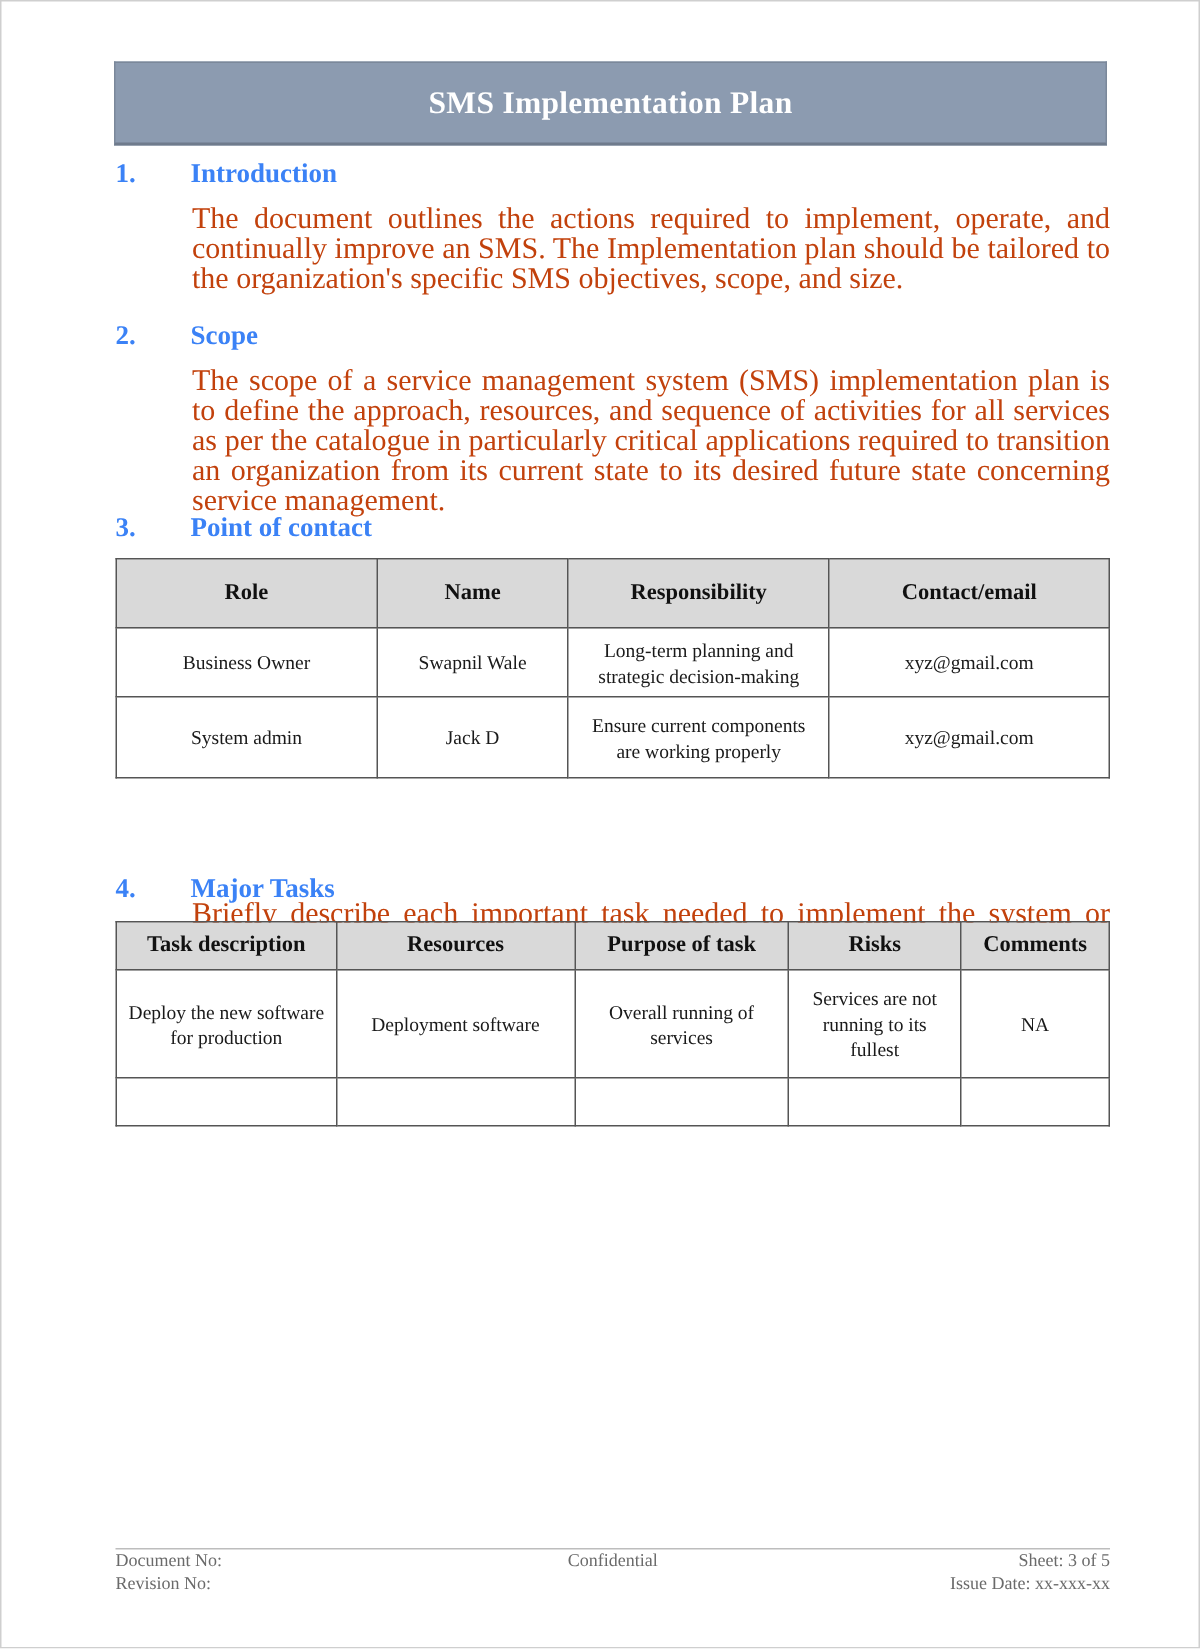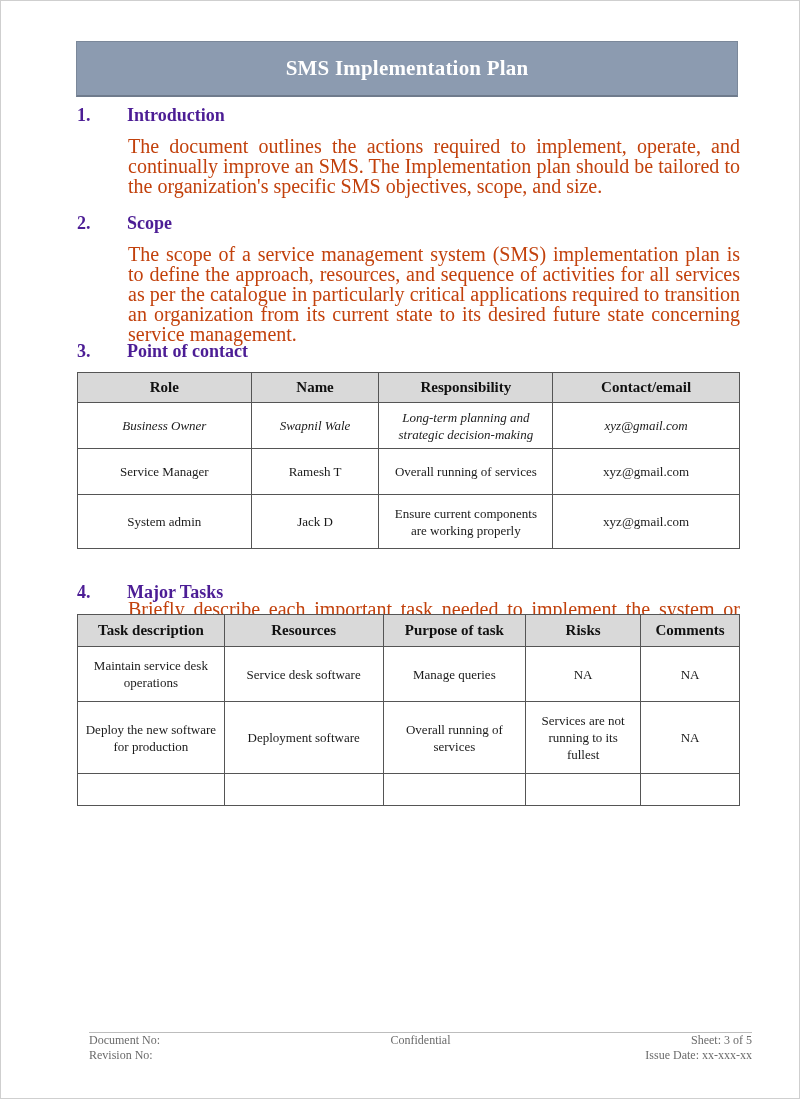--- a/index.html
+++ b/index.html
@@ -1,27 +1,27 @@
 <!DOCTYPE html>
 <html><head>
 <meta charset="utf-8">
 <style>
   html, body { margin: 0; padding: 0; background: #ffffff; }
   body { width: 800px; height: 1099px; position: relative; font-family: "Liberation Serif", "DejaVu Serif", serif; color: #1a1a1a; overflow: hidden; }
   .page-frame { position: absolute; left: 0; top: 0; width: 798px; height: 1097px; border: 1px solid #cfcfcf; }
   .title-bar { position: absolute; left: 76px; top: 41px; width: 662px; height: 56px; background: #8c9bb0; border: 1px solid #7b889a; border-bottom: 2px solid #6f7b8c; box-sizing: border-box; display: flex; align-items: center; justify-content: center; }
   .title-bar span { color: #ffffff; font-weight: bold; font-size: 21px; letter-spacing: 0.2px; font-family: "Liberation Serif", "DejaVu Serif", serif; }
-  .section-head { position: absolute; left: 77px; font-size: 18px; font-weight: bold; color: #4c1d95; }
+  .section-head { position: absolute; left: 77px; font-size: 18px; font-weight: bold; color: #3b82f6; }
   .section-head .num { display: inline-block; width: 50px; }
   .para { position: absolute; left: 128px; width: 612px; font-size: 20px; line-height: 20px; text-align: justify; color: #c2410c; }
   table.grid { position: absolute; left: 77px; width: 663px; border-collapse: collapse; font-size: 13px; }
   table.grid th, table.grid td { border: 1px solid #555; text-align: center; vertical-align: middle; padding: 0 6px; line-height: 17px; }
   table.grid th { background: #d9d9d9; font-size: 15px; font-weight: bold; color: #111; }
   table.grid { border: 1.5px solid #444; }
-  .footer { position: absolute; left: 89px; top: 1032px; width: 663px; border-top: 1px solid #bdbdbd; font-size: 12px; color: #6a6a6a; }
+  .footer { position: absolute; left: 77px; top: 1032px; width: 663px; border-top: 1px solid #bdbdbd; font-size: 12px; color: #6a6a6a; }
   .footer .row { display: flex; justify-content: space-between; line-height: 15px; }
   .footer .cell { flex: 1; }
   .footer .c { text-align: center; }
   .footer .r { text-align: right; }
 </style>
 </head>
 <body>
 
 <div class="page-frame"></div>
 
@@ -44,38 +44,32 @@
 </div>
 
 <table class="grid" style="top:372px;">
   <colgroup>
     <col style="width:174px">
       <col style="width:128px">
       <col style="width:174px">
       <col style="width:187px">
   </colgroup>
   <thead>
-    <tr style="height:30px;">
+    <tr style="height:46px;">
       <th>Role</th>
       <th>Name</th>
       <th>Responsibility</th>
       <th>Contact/email</th>
     </tr>
   </thead>
   <tbody>
-    <tr style="height:46px;font-style:italic;">
+    <tr style="height:46px;">
       <td>Business Owner</td>
       <td>Swapnil Wale</td>
       <td>Long-term planning and strategic decision-making</td>
-      <td>xyz@gmail.com</td>
-    </tr>
-    <tr style="height:46px;">
-      <td>Service Manager</td>
-      <td>Ramesh T</td>
-      <td>Overall running of services</td>
       <td>xyz@gmail.com</td>
     </tr>
     <tr style="height:54px;">
       <td>System admin</td>
       <td>Jack D</td>
       <td>Ensure current components are working properly</td>
       <td>xyz@gmail.com</td>
     </tr>
   </tbody>
 </table>
@@ -96,27 +90,20 @@
   <thead>
     <tr style="height:32px;">
       <th>Task description</th>
       <th>Resources</th>
       <th>Purpose of task</th>
       <th>Risks</th>
       <th>Comments</th>
     </tr>
   </thead>
   <tbody>
-    <tr style="height:55px;">
-      <td>Maintain service desk operations</td>
-      <td>Service desk software</td>
-      <td>Manage queries</td>
-      <td>NA</td>
-      <td>NA</td>
-    </tr>
     <tr style="height:72px;">
       <td>Deploy the new software for production</td>
       <td>Deployment software</td>
       <td>Overall running of services</td>
       <td>Services are not running to its fullest</td>
       <td>NA</td>
     </tr>
     <tr style="height:32px;">
       <td></td>
       <td></td>

